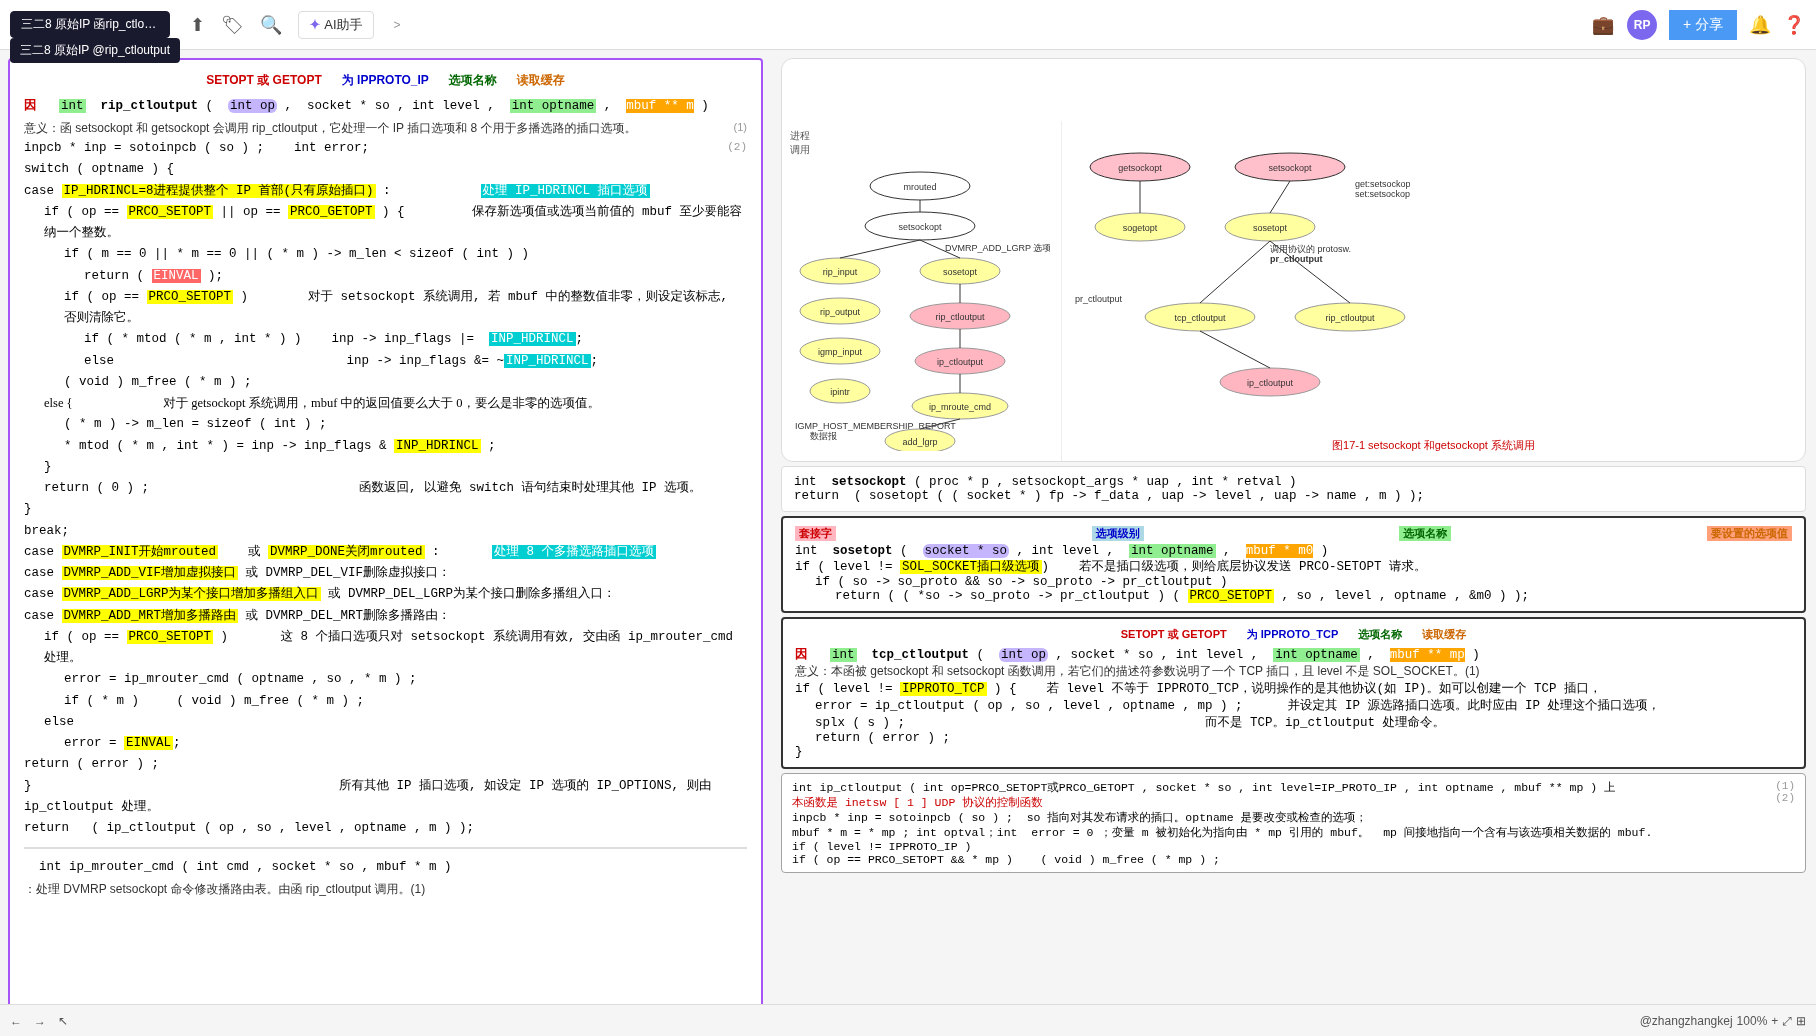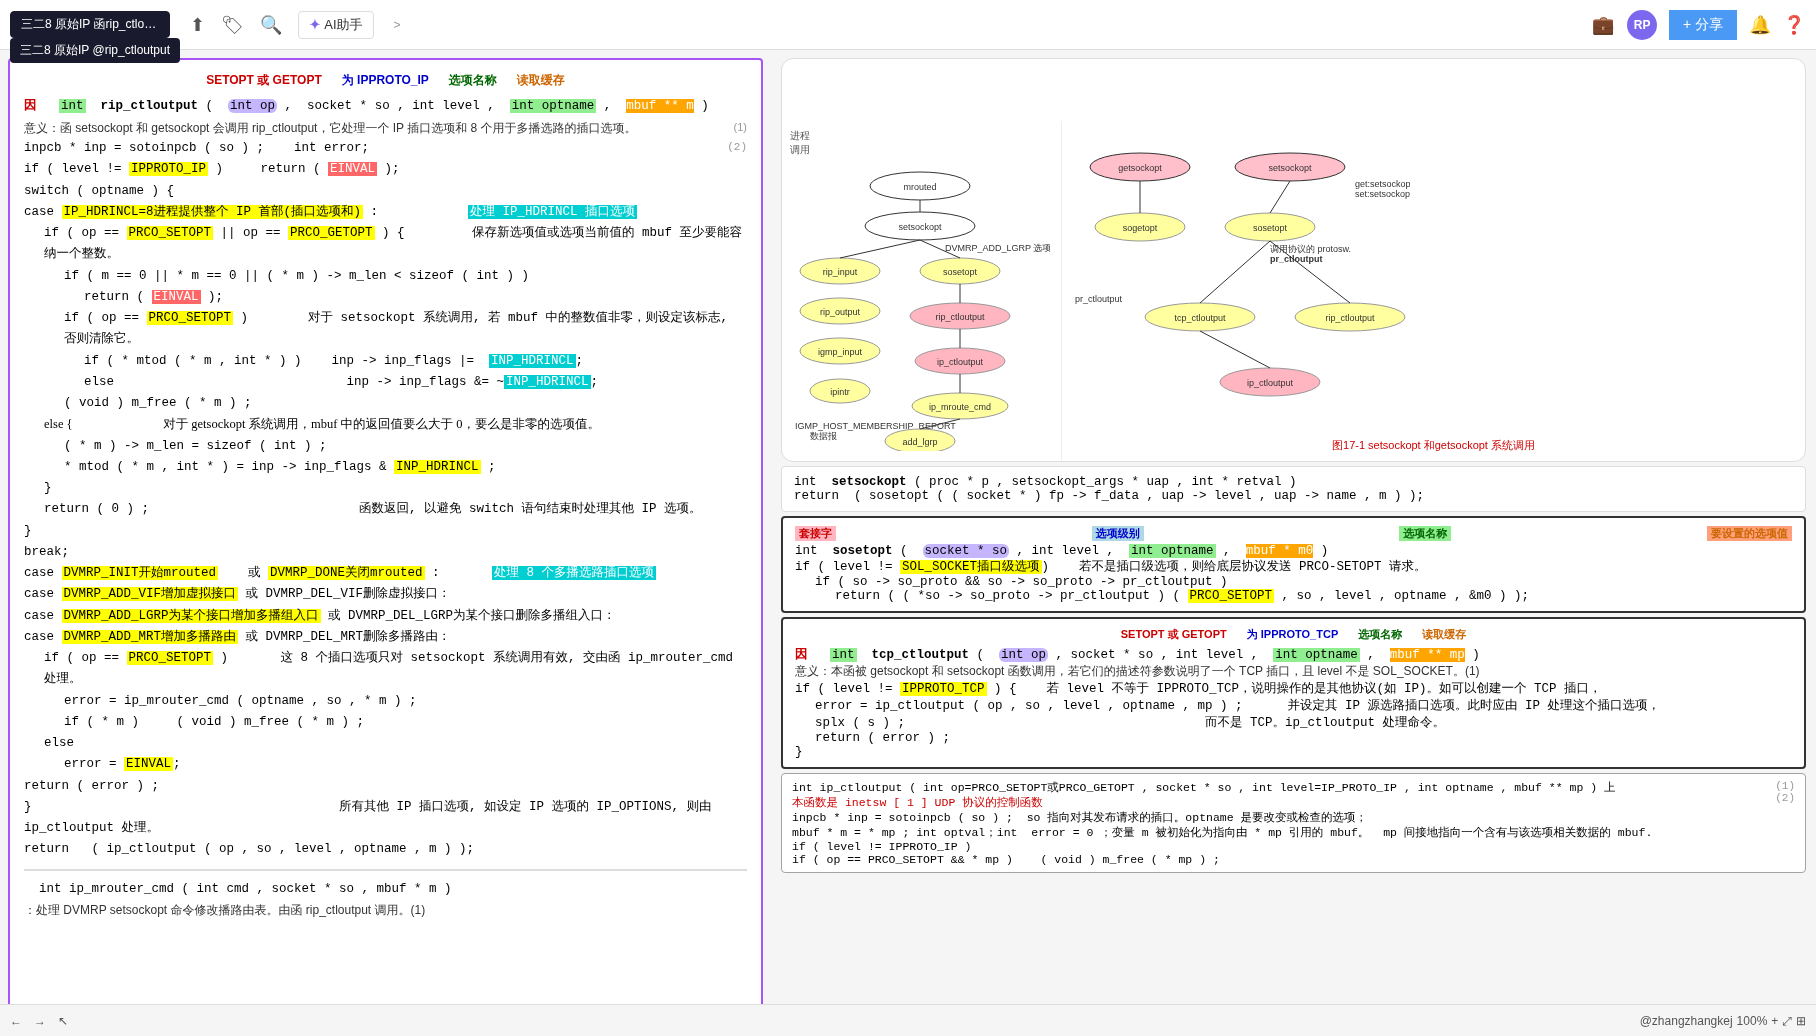--- a/index.html
+++ b/index.html
@@ -370,26 +370,23 @@
 
       <div class="meaning-line">
         意义：函 setsockopt 和 getsockopt 会调用 rip_ctloutput，它处理一个 IP 插口选项和 8 个用于多播选路的插口选项。
         <span class="line-num">(1)</span>
       </div>
 
       <div class="code-block">
         inpcb * inp = sotoinpcb ( so ) ;&nbsp;&nbsp;&nbsp;&nbsp;int  error;&nbsp;&nbsp;&nbsp;&nbsp;&nbsp;&nbsp;&nbsp;&nbsp;&nbsp;&nbsp;&nbsp;&nbsp;&nbsp;&nbsp;&nbsp;&nbsp;&nbsp;&nbsp;&nbsp;&nbsp;&nbsp;&nbsp;&nbsp;&nbsp;&nbsp;&nbsp;&nbsp;&nbsp;&nbsp;&nbsp;&nbsp;&nbsp;&nbsp;&nbsp;&nbsp;&nbsp;&nbsp;&nbsp;&nbsp;&nbsp;&nbsp;&nbsp;&nbsp;&nbsp;&nbsp;&nbsp;&nbsp;
         <span class="line-num">(2)</span>
       </div>
-      <div class="code-block">
-        if ( level != <span class="box-yellow">IPPROTO_IP</span> )&nbsp;&nbsp;&nbsp;&nbsp;&nbsp;return ( <span class="box-red">EINVAL</span> );
-      </div>
       <div class="code-block">switch ( optname ) {</div>
       <div class="code-block">
-        case <span class="box-yellow">IP_HDRINCL=8进程提供整个 IP 首部(插口选项和)</span> :&nbsp;&nbsp;&nbsp;&nbsp;&nbsp;&nbsp;&nbsp;&nbsp;&nbsp;&nbsp;&nbsp;
+        case <span class="box-yellow">IP_HDRINCL=8进程提供整个 IP 首部(只有原始插口)</span> :&nbsp;&nbsp;&nbsp;&nbsp;&nbsp;&nbsp;&nbsp;&nbsp;&nbsp;&nbsp;&nbsp;
         <span class="box-cyan">处理 IP_HDRINCL 插口选项</span>
       </div>
       <div class="code-block" style="padding-left:20px;">
         if ( op == <span class="box-yellow">PRCO_SETOPT</span> || op == <span class="box-yellow">PRCO_GETOPT</span> ) {&nbsp;&nbsp;&nbsp;&nbsp;&nbsp;&nbsp;&nbsp;&nbsp;&nbsp;保存新选项值或选项当前值的 mbuf 至少要能容纳一个整数。
       </div>
       <div class="code-block" style="padding-left:40px;">
         if ( m == 0 || * m == 0 || ( * m ) -&gt; m_len &lt; sizeof ( int ) )
       </div>
       <div class="code-block" style="padding-left:60px;">
         return ( <span class="box-red">EINVAL</span> );

